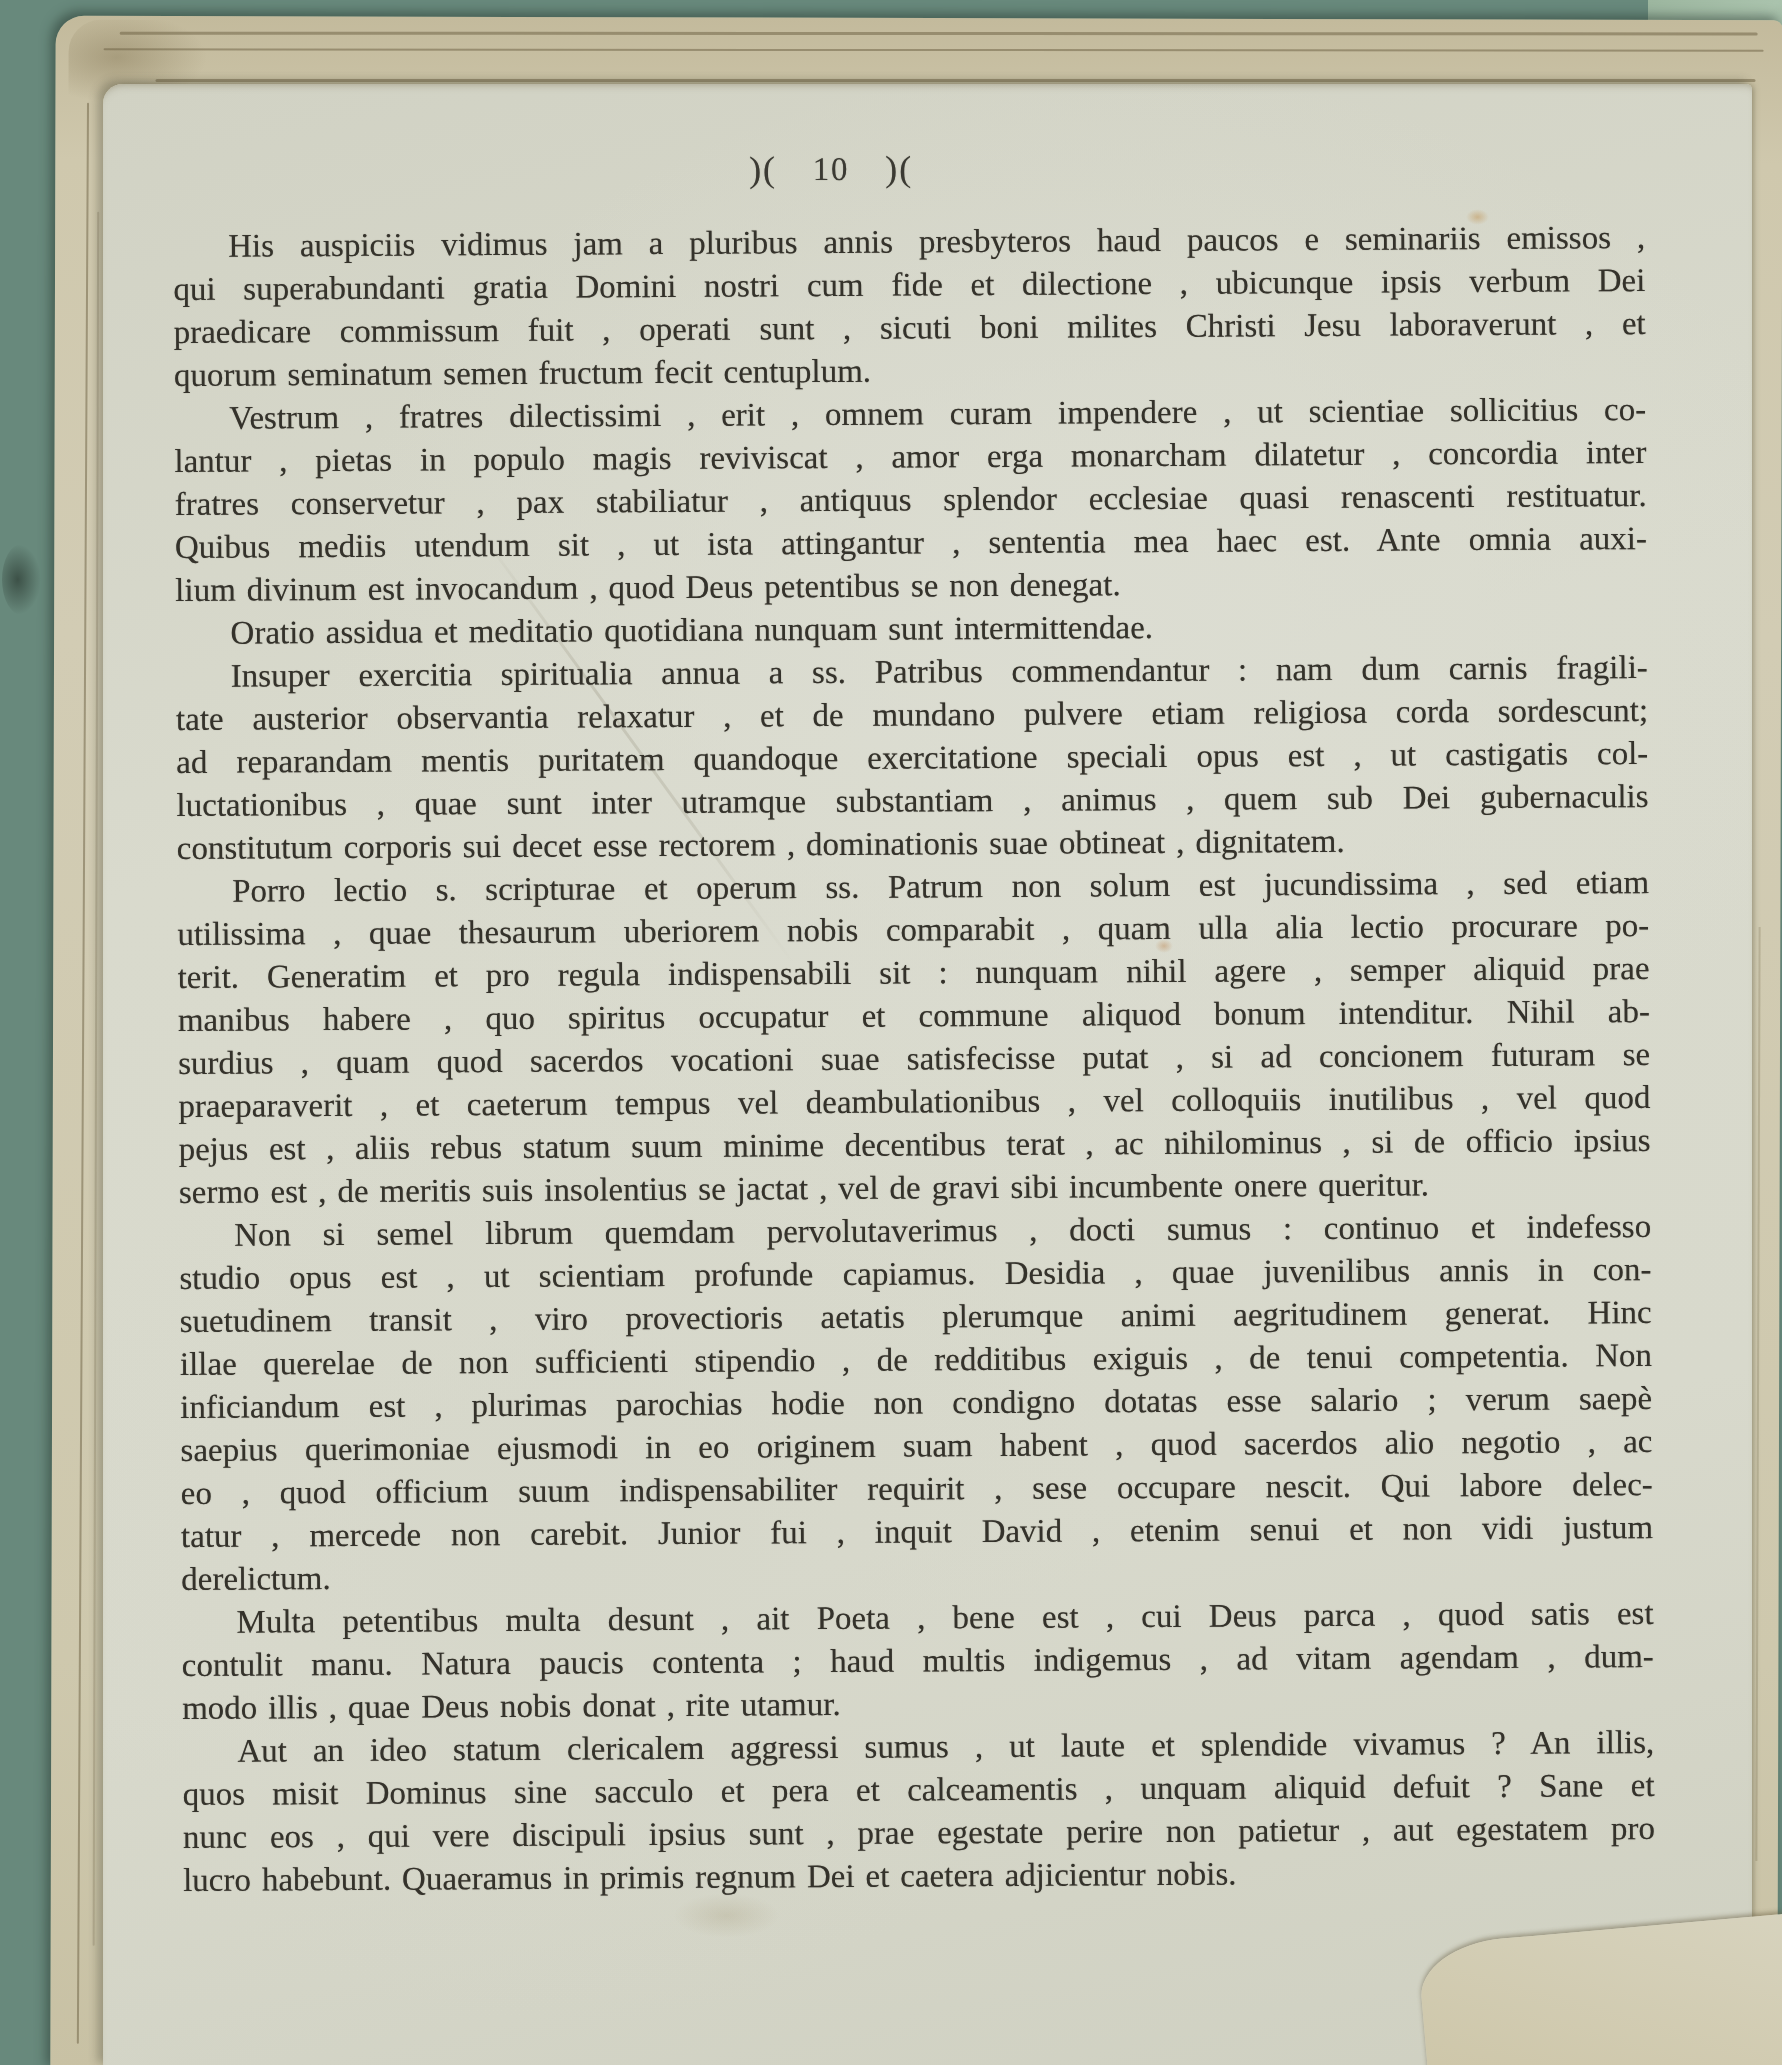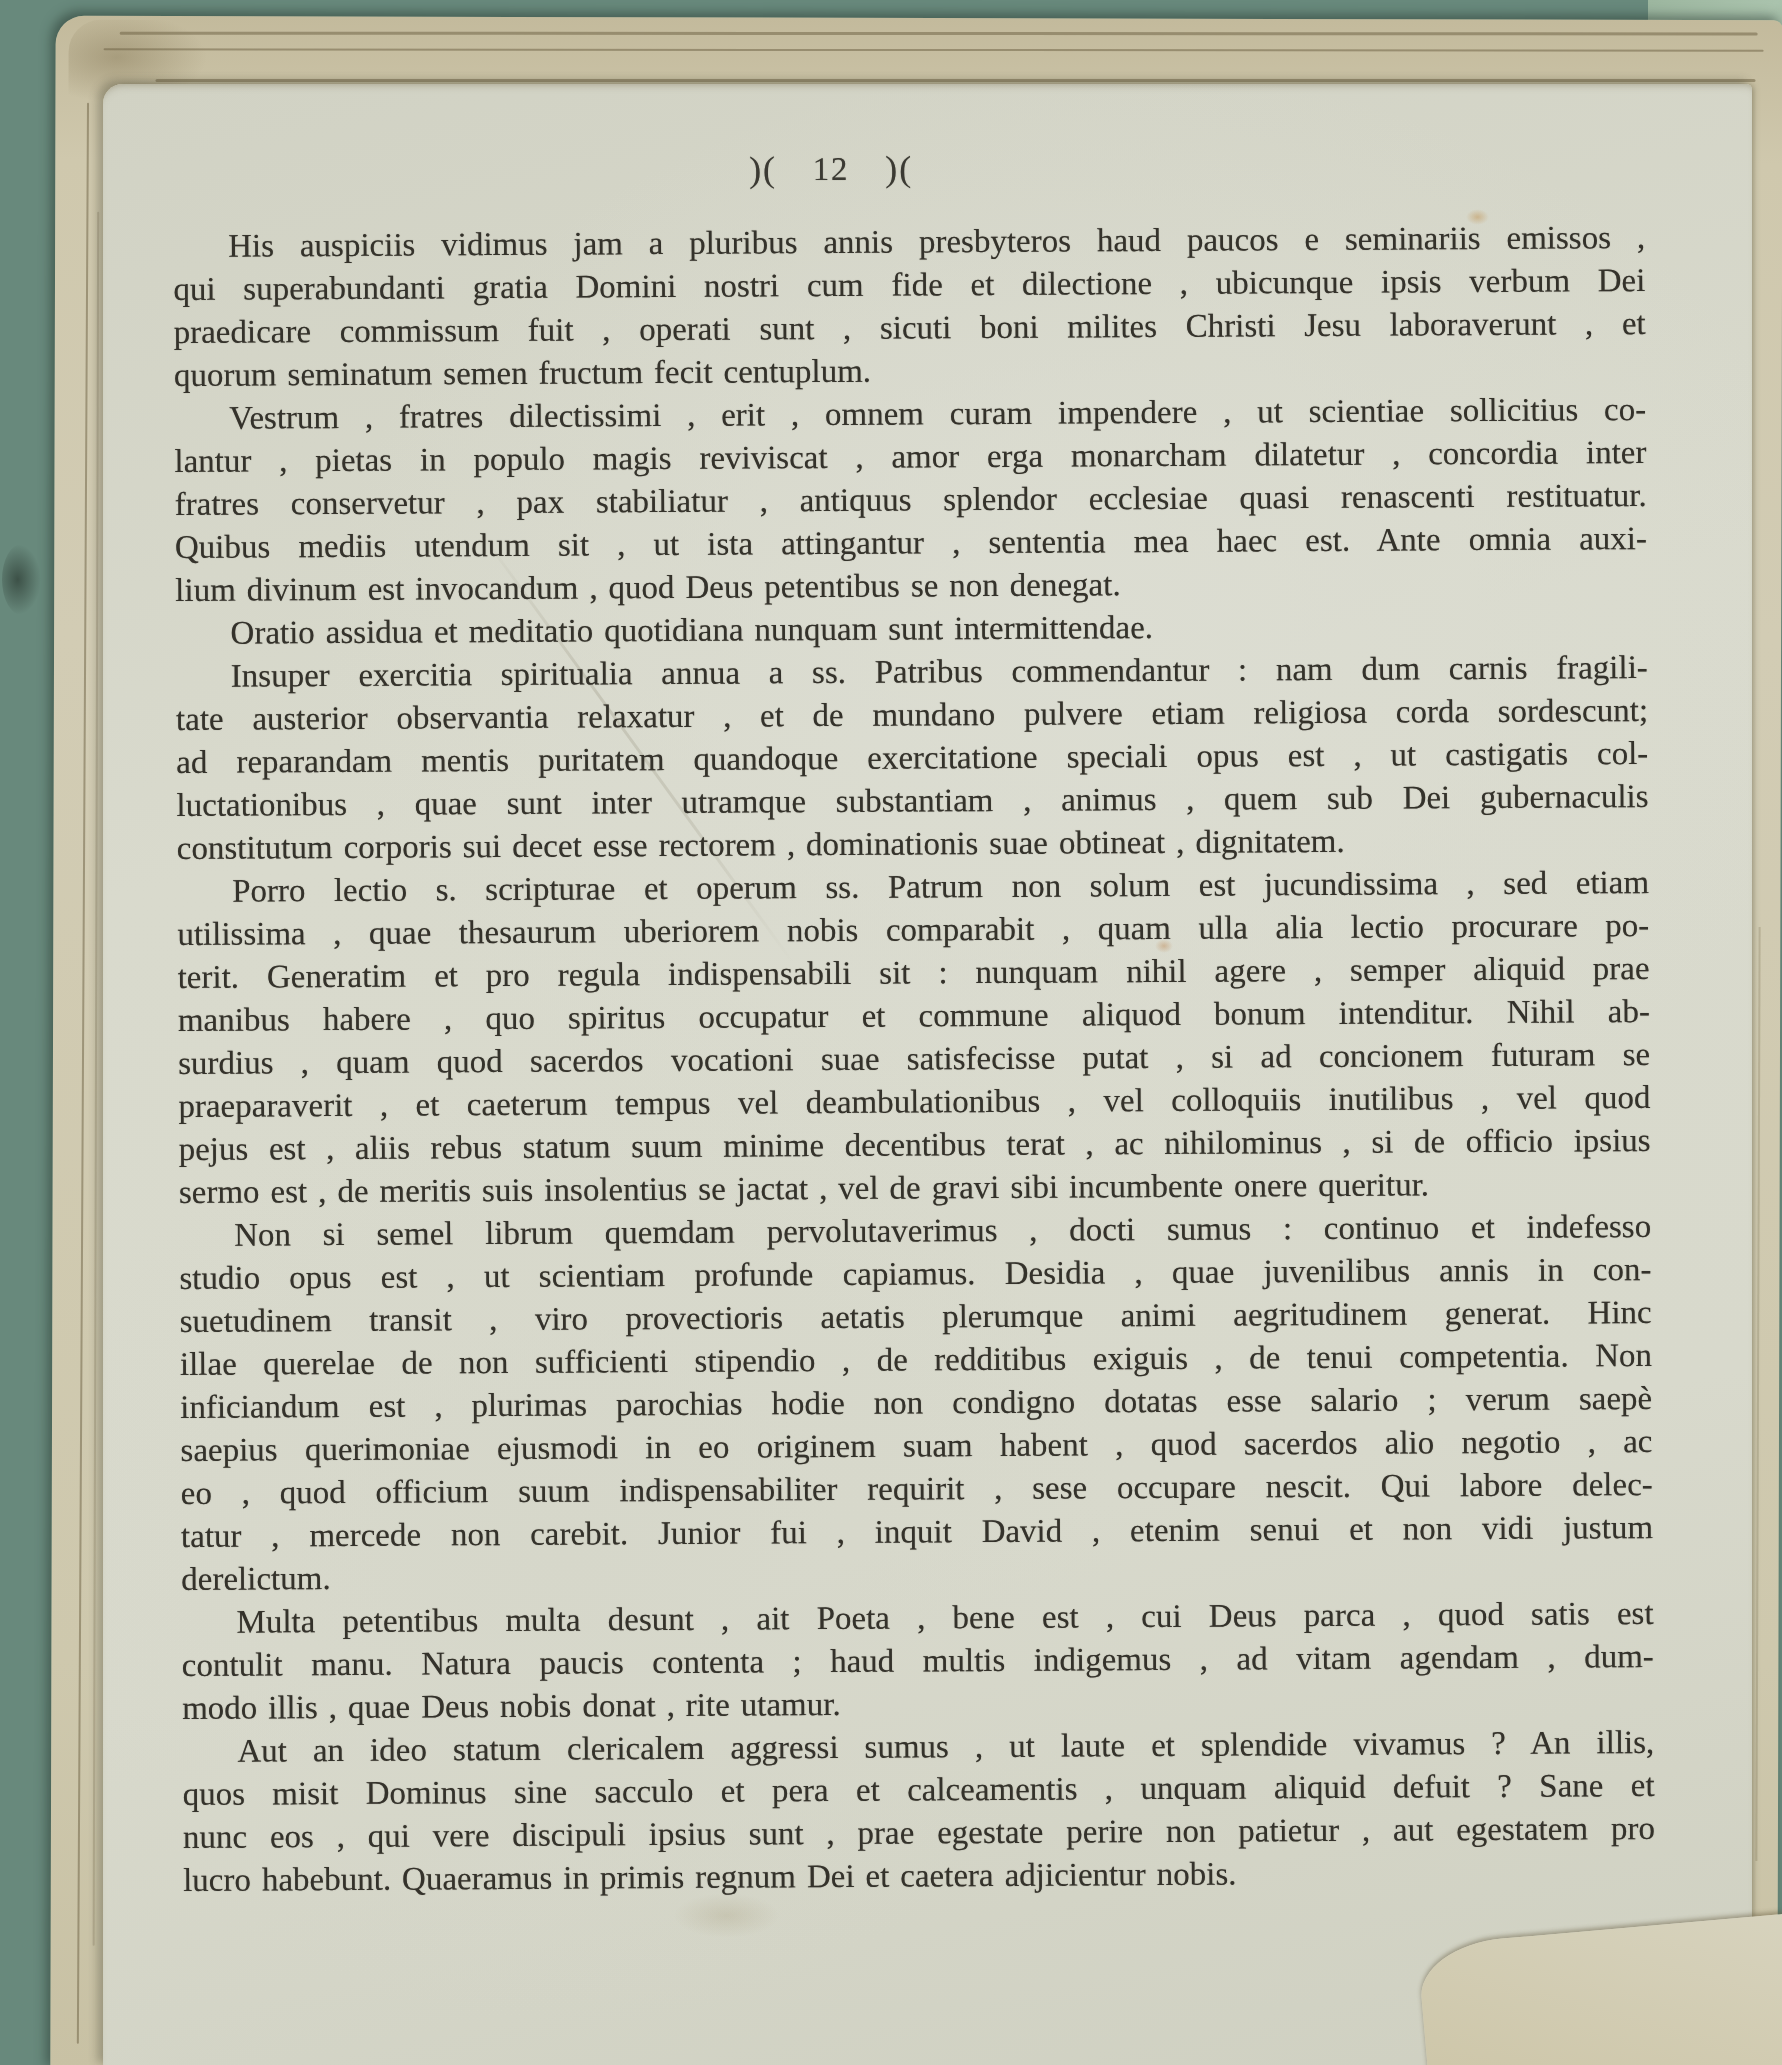--- a/index.html
+++ b/index.html
@@ -93,21 +93,21 @@
   </div>
 
   <div class="paper">
     <div class="crease"></div>
     <div class="stain stain1"></div>
     <div class="stain stain2"></div>
     <div class="stain stain3"></div>
 
     <div class="page-header">
       <span class="orn">)(</span>
-      <span>12</span>
+      <span>10</span>
       <span class="orn">)(</span>
     </div>
 
     <div class="text-block" id="text-block">
         <div class="para">
           <div class="line first">His auspiciis vidimus jam a pluribus annis presbyteros haud paucos e seminariis emissos ,</div>
           <div class="line">qui superabundanti gratia Domini nostri cum fide et dilectione , ubicunque ipsis verbum Dei</div>
           <div class="line">praedicare commissum fuit , operati sunt , sicuti boni milites Christi Jesu laboraverunt , et</div>
           <div class="line last">quorum seminatum semen fructum fecit centuplum.</div>
         </div>

